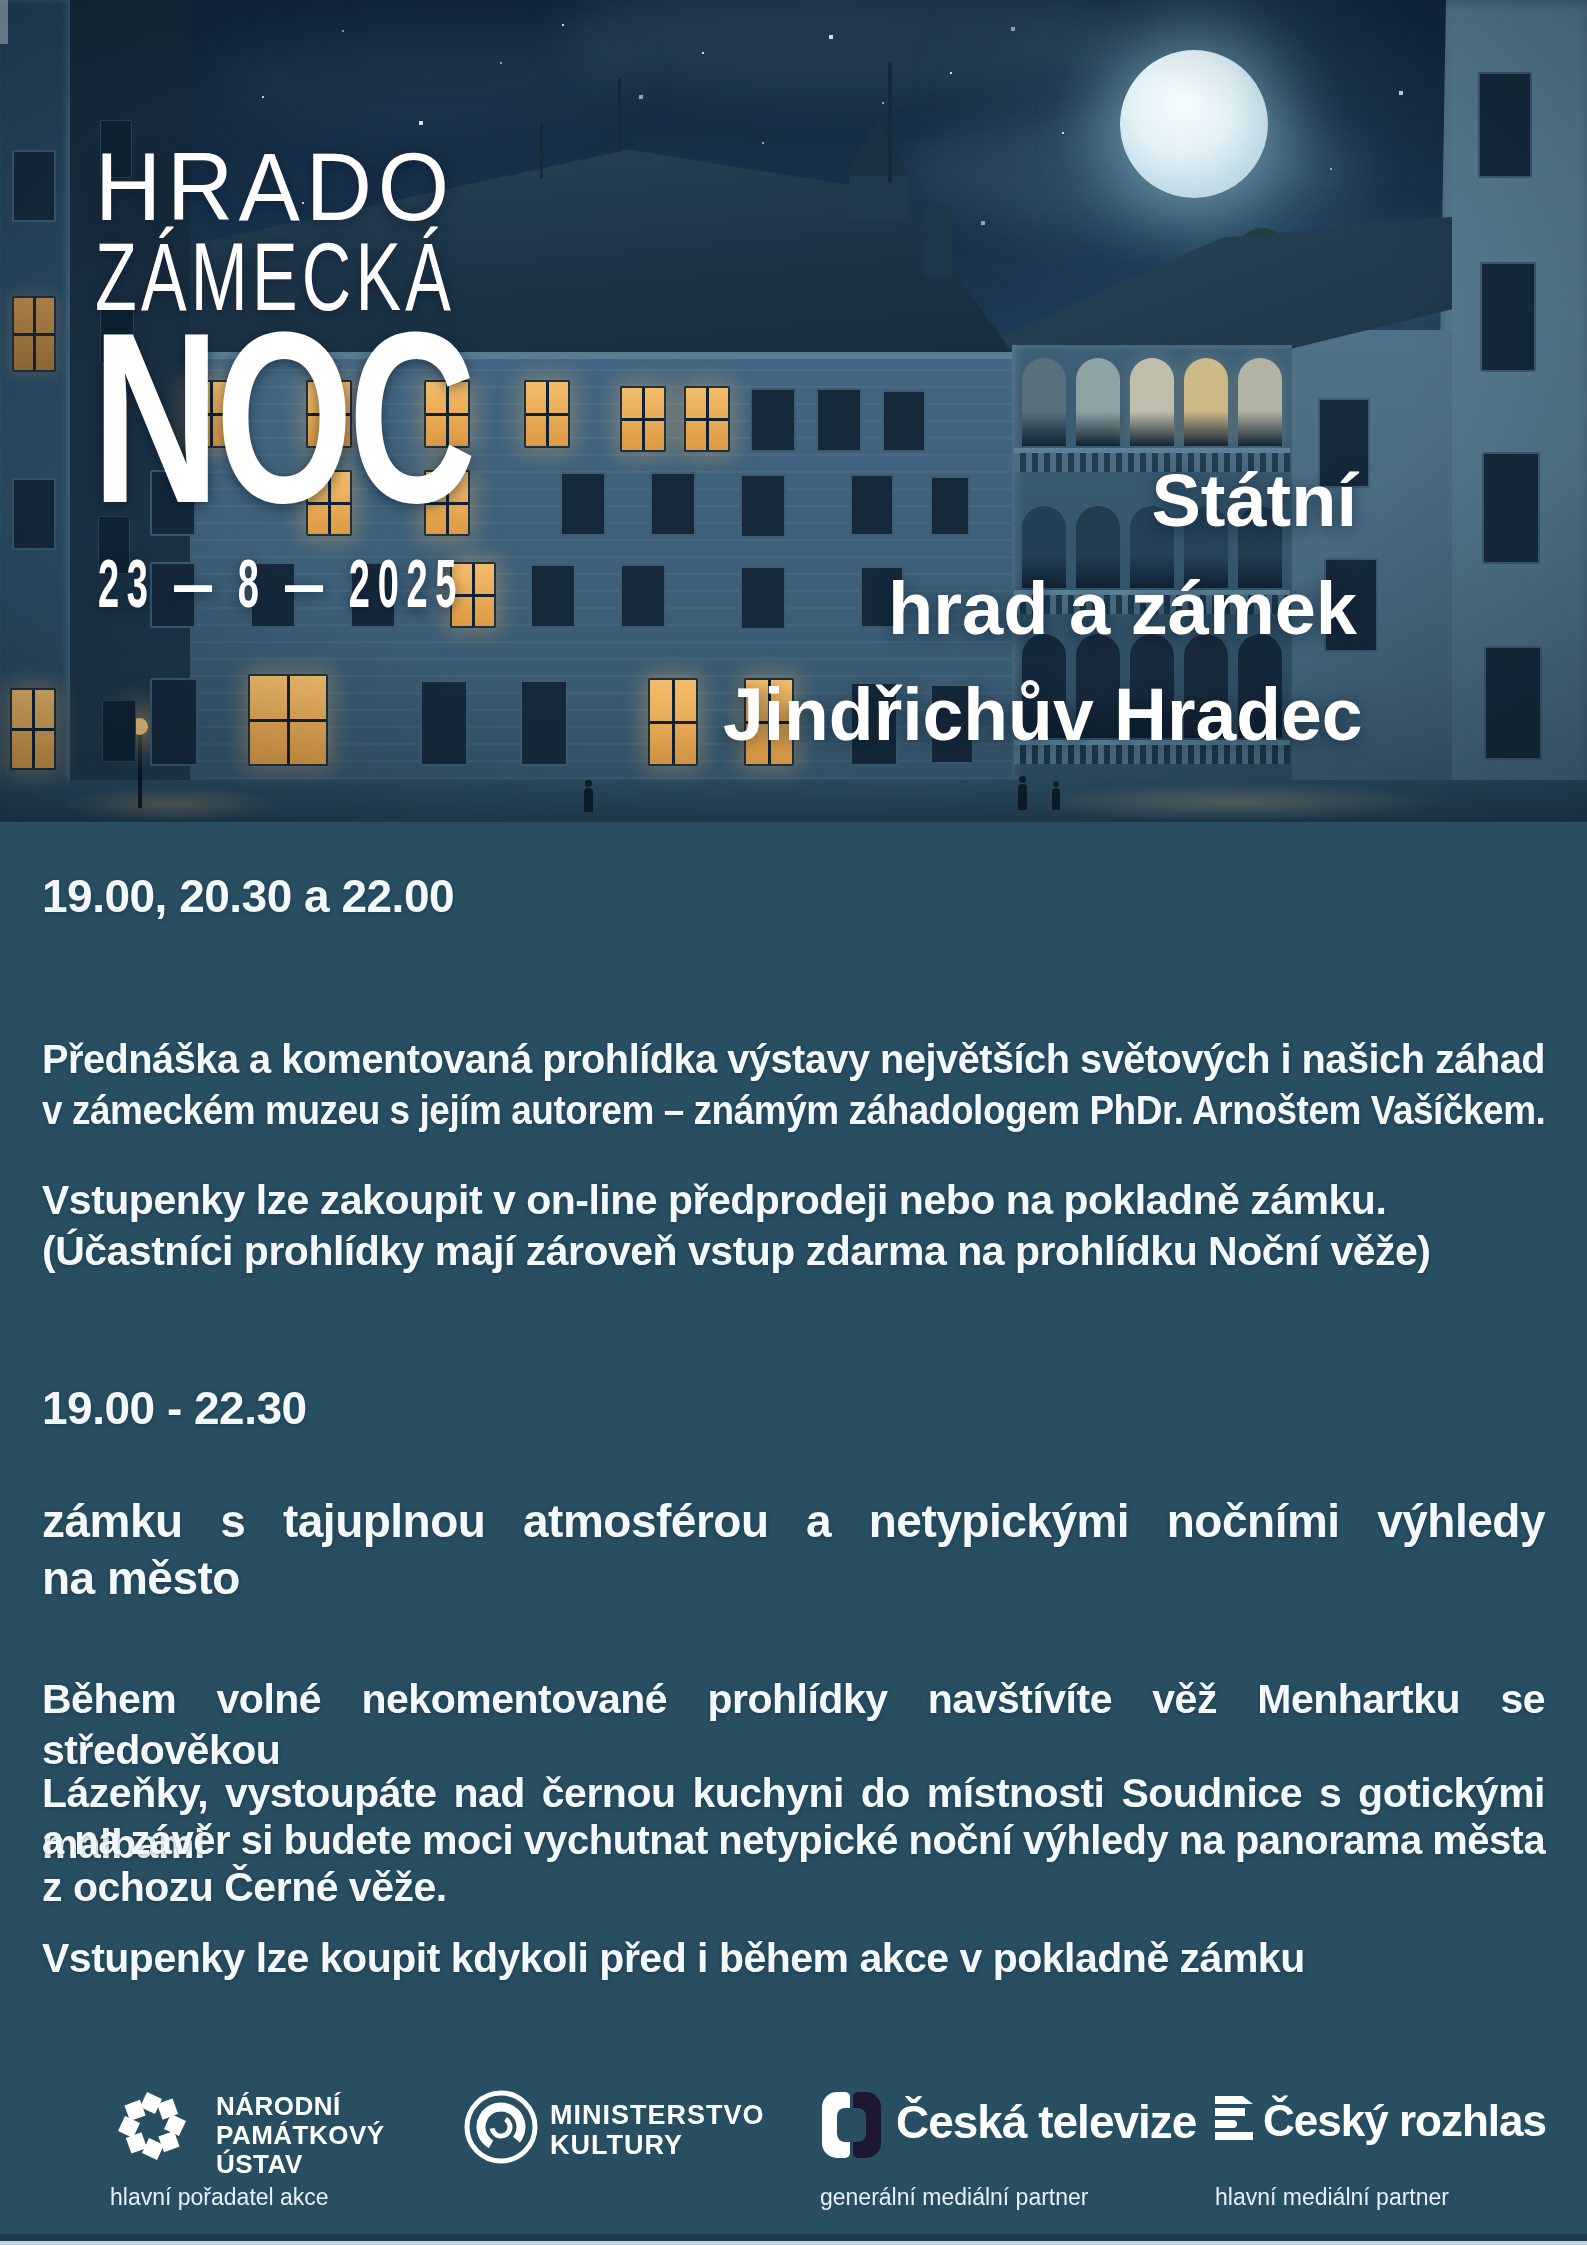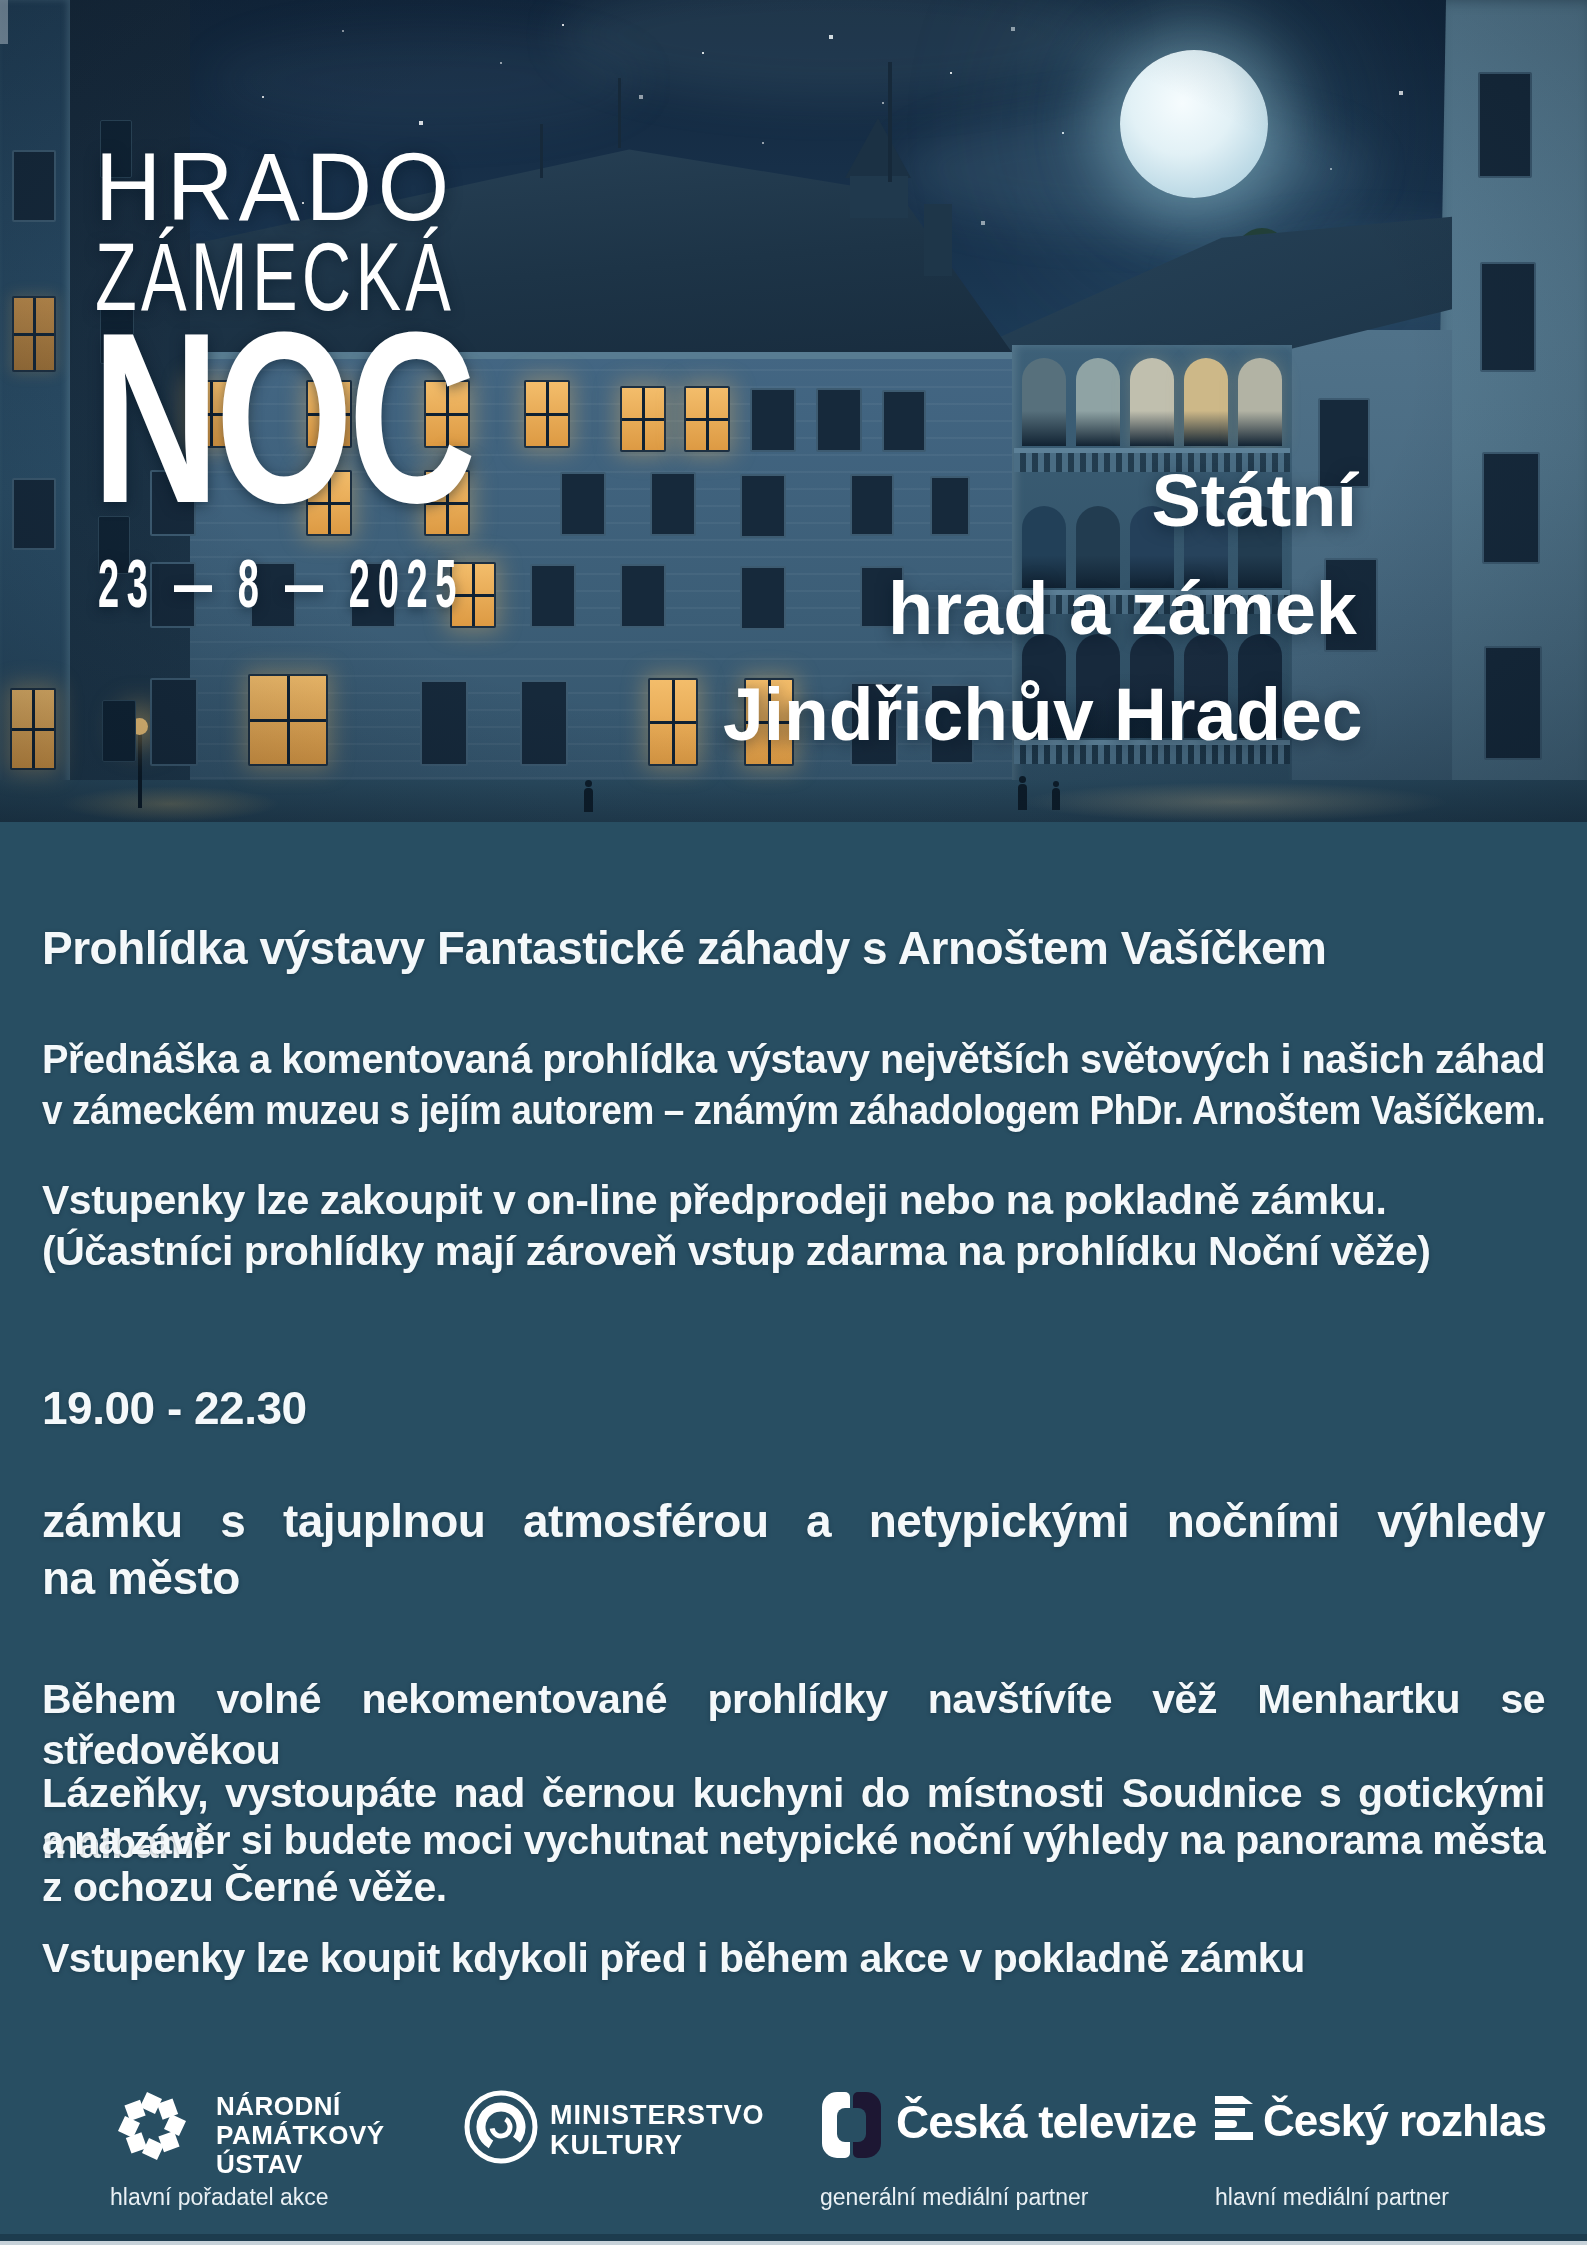--- a/index.html
+++ b/index.html
@@ -194,21 +194,21 @@
       <div class="rail" style="left: 1014px; top: 590px; width: 276px; height: 5px; z-index: 9;"></div>
       <div class="arch" style="left: 1022px; top: 634px; width: 44px; height: 104px; z-index: 9; background: linear-gradient(rgb(22, 41, 60) 0%, rgb(22, 41, 60) 60%, rgba(10, 25, 40, 0.85) 100%);"></div>
       <div class="arch" style="left: 1076px; top: 634px; width: 44px; height: 104px; z-index: 9; background: linear-gradient(rgb(23, 41, 60) 0%, rgb(23, 41, 60) 60%, rgba(10, 25, 40, 0.85) 100%);"></div>
       <div class="arch" style="left: 1130px; top: 634px; width: 44px; height: 104px; z-index: 9; background: linear-gradient(rgb(24, 42, 61) 0%, rgb(24, 42, 61) 60%, rgba(10, 25, 40, 0.85) 100%);"></div>
       <div class="arch" style="left: 1184px; top: 634px; width: 44px; height: 104px; z-index: 9; background: linear-gradient(rgb(25, 43, 62) 0%, rgb(25, 43, 62) 60%, rgba(10, 25, 40, 0.85) 100%);"></div>
       <div class="arch" style="left: 1238px; top: 634px; width: 44px; height: 104px; z-index: 9; background: linear-gradient(rgb(22, 41, 60) 0%, rgb(22, 41, 60) 60%, rgba(10, 25, 40, 0.85) 100%);"></div>
       <div class="balustrade" style="left: 1014px; top: 744px; width: 276px; height: 20px; z-index: 9;"></div>
       <div class="rail" style="left: 1014px; top: 740px; width: 276px; height: 5px; z-index: 9;"></div>
     </div>
 
-  <div class="bodyline sz-head fit" style="top:920px;">Prohlídka výstavy Fantastické záhady s Arnoštem Vašíčkem</div>
+  <div class="bodyline sz-head fit" style="top:868px;">19.00, 20.30 a 22.00</div>
   <div class="bodyline sz-body fit" style="top: 1034px; transform-origin: left top; transform: scaleX(0.968428);">Přednáška a komentovaná prohlídka výstavy největších světových i našich záhad</div>
   <div class="bodyline sz-body fit" style="top: 1085px; transform-origin: left top; transform: scaleX(0.901079);">v zámeckém muzeu s jejím autorem – známým záhadologem PhDr. Arnoštem Vašíčkem.</div>
   <div class="bodyline sz-body fit" style="top:1175px;">Vstupenky lze zakoupit v on-line předprodeji nebo na pokladně zámku.</div>
   <div class="bodyline sz-body fit" style="top:1226px;">(Účastníci prohlídky mají zároveň vstup zdarma na prohlídku Noční věže)</div>
 
   <div class="bodyline sz-head fit" style="top:1380px;">19.00 - 22.30</div>
   <div class="bodyline sz-head fit" style="top:1550px;">na město</div>
   <div class="bodyline sz-head just" style="top:1493px;">zámku s tajuplnou atmosférou a netypickými nočními výhledy</div>
   <div class="bodyline sz-body just" style="top:1674px;">Během volné nekomentované prohlídky navštívíte věž Menhartku se středověkou</div>
   <div class="bodyline sz-body just" style="top:1768px;">Lázeňky, vystoupáte nad černou kuchyni do místnosti Soudnice s gotickými malbami</div>

